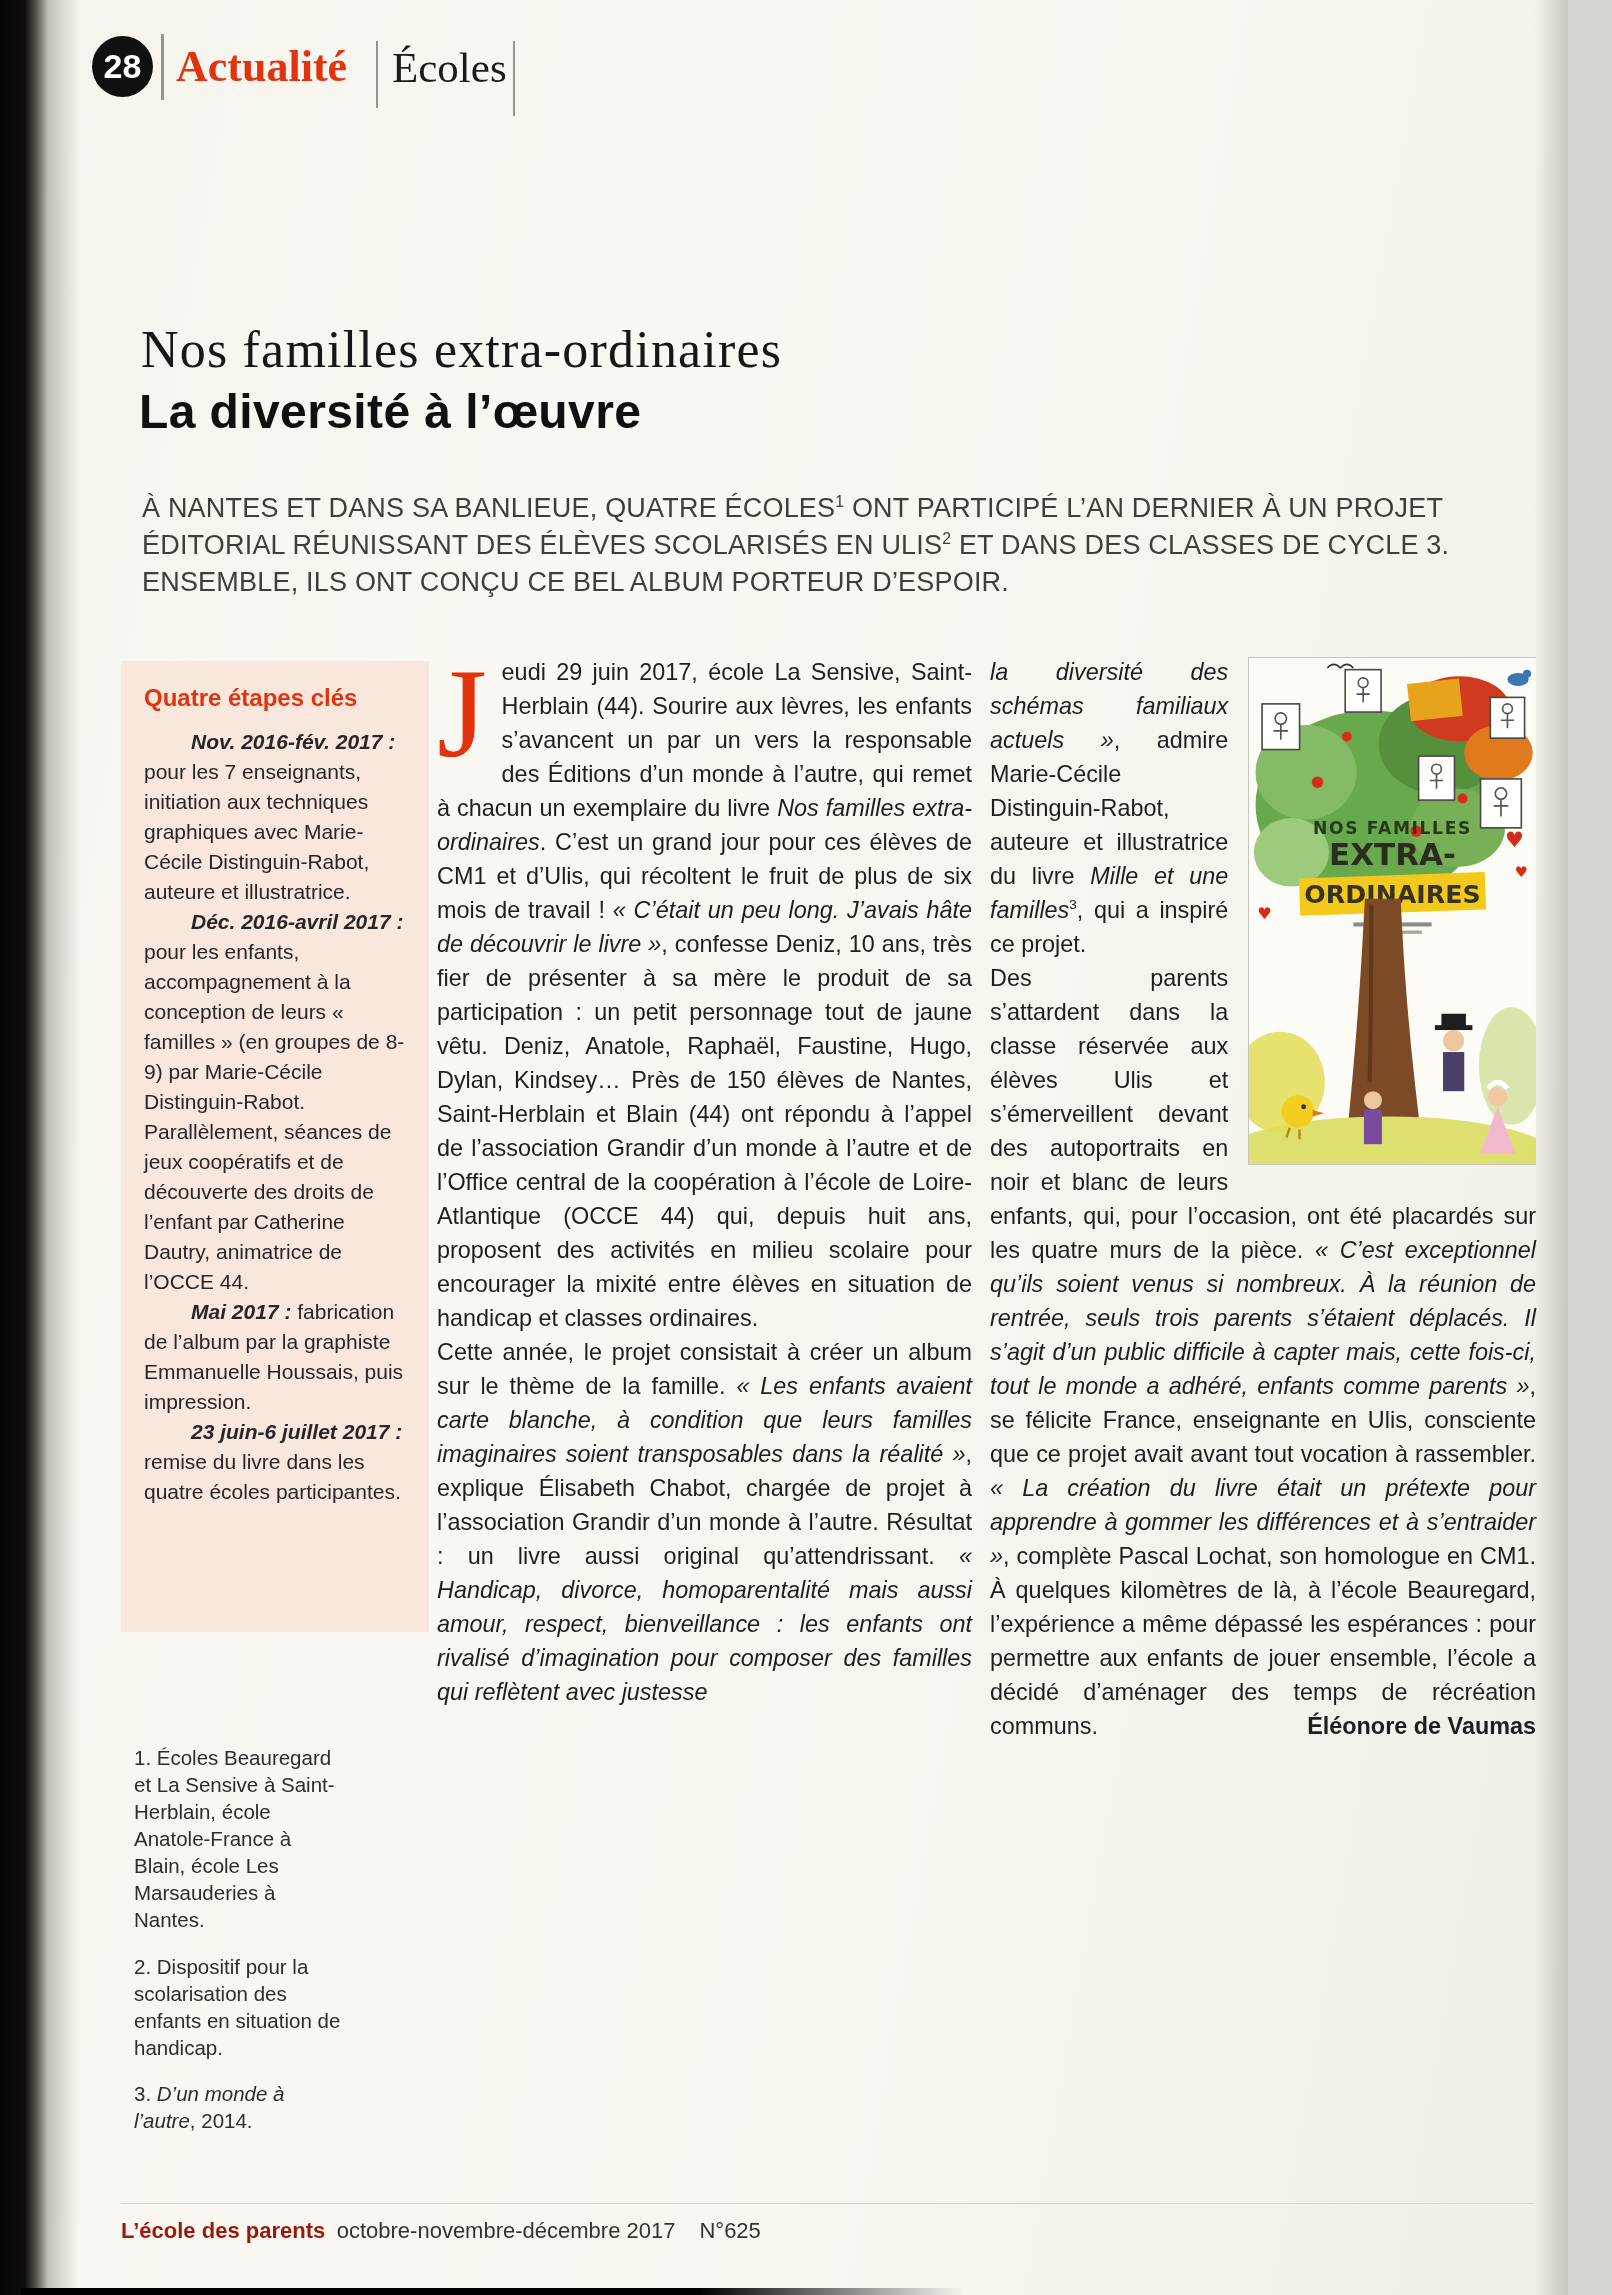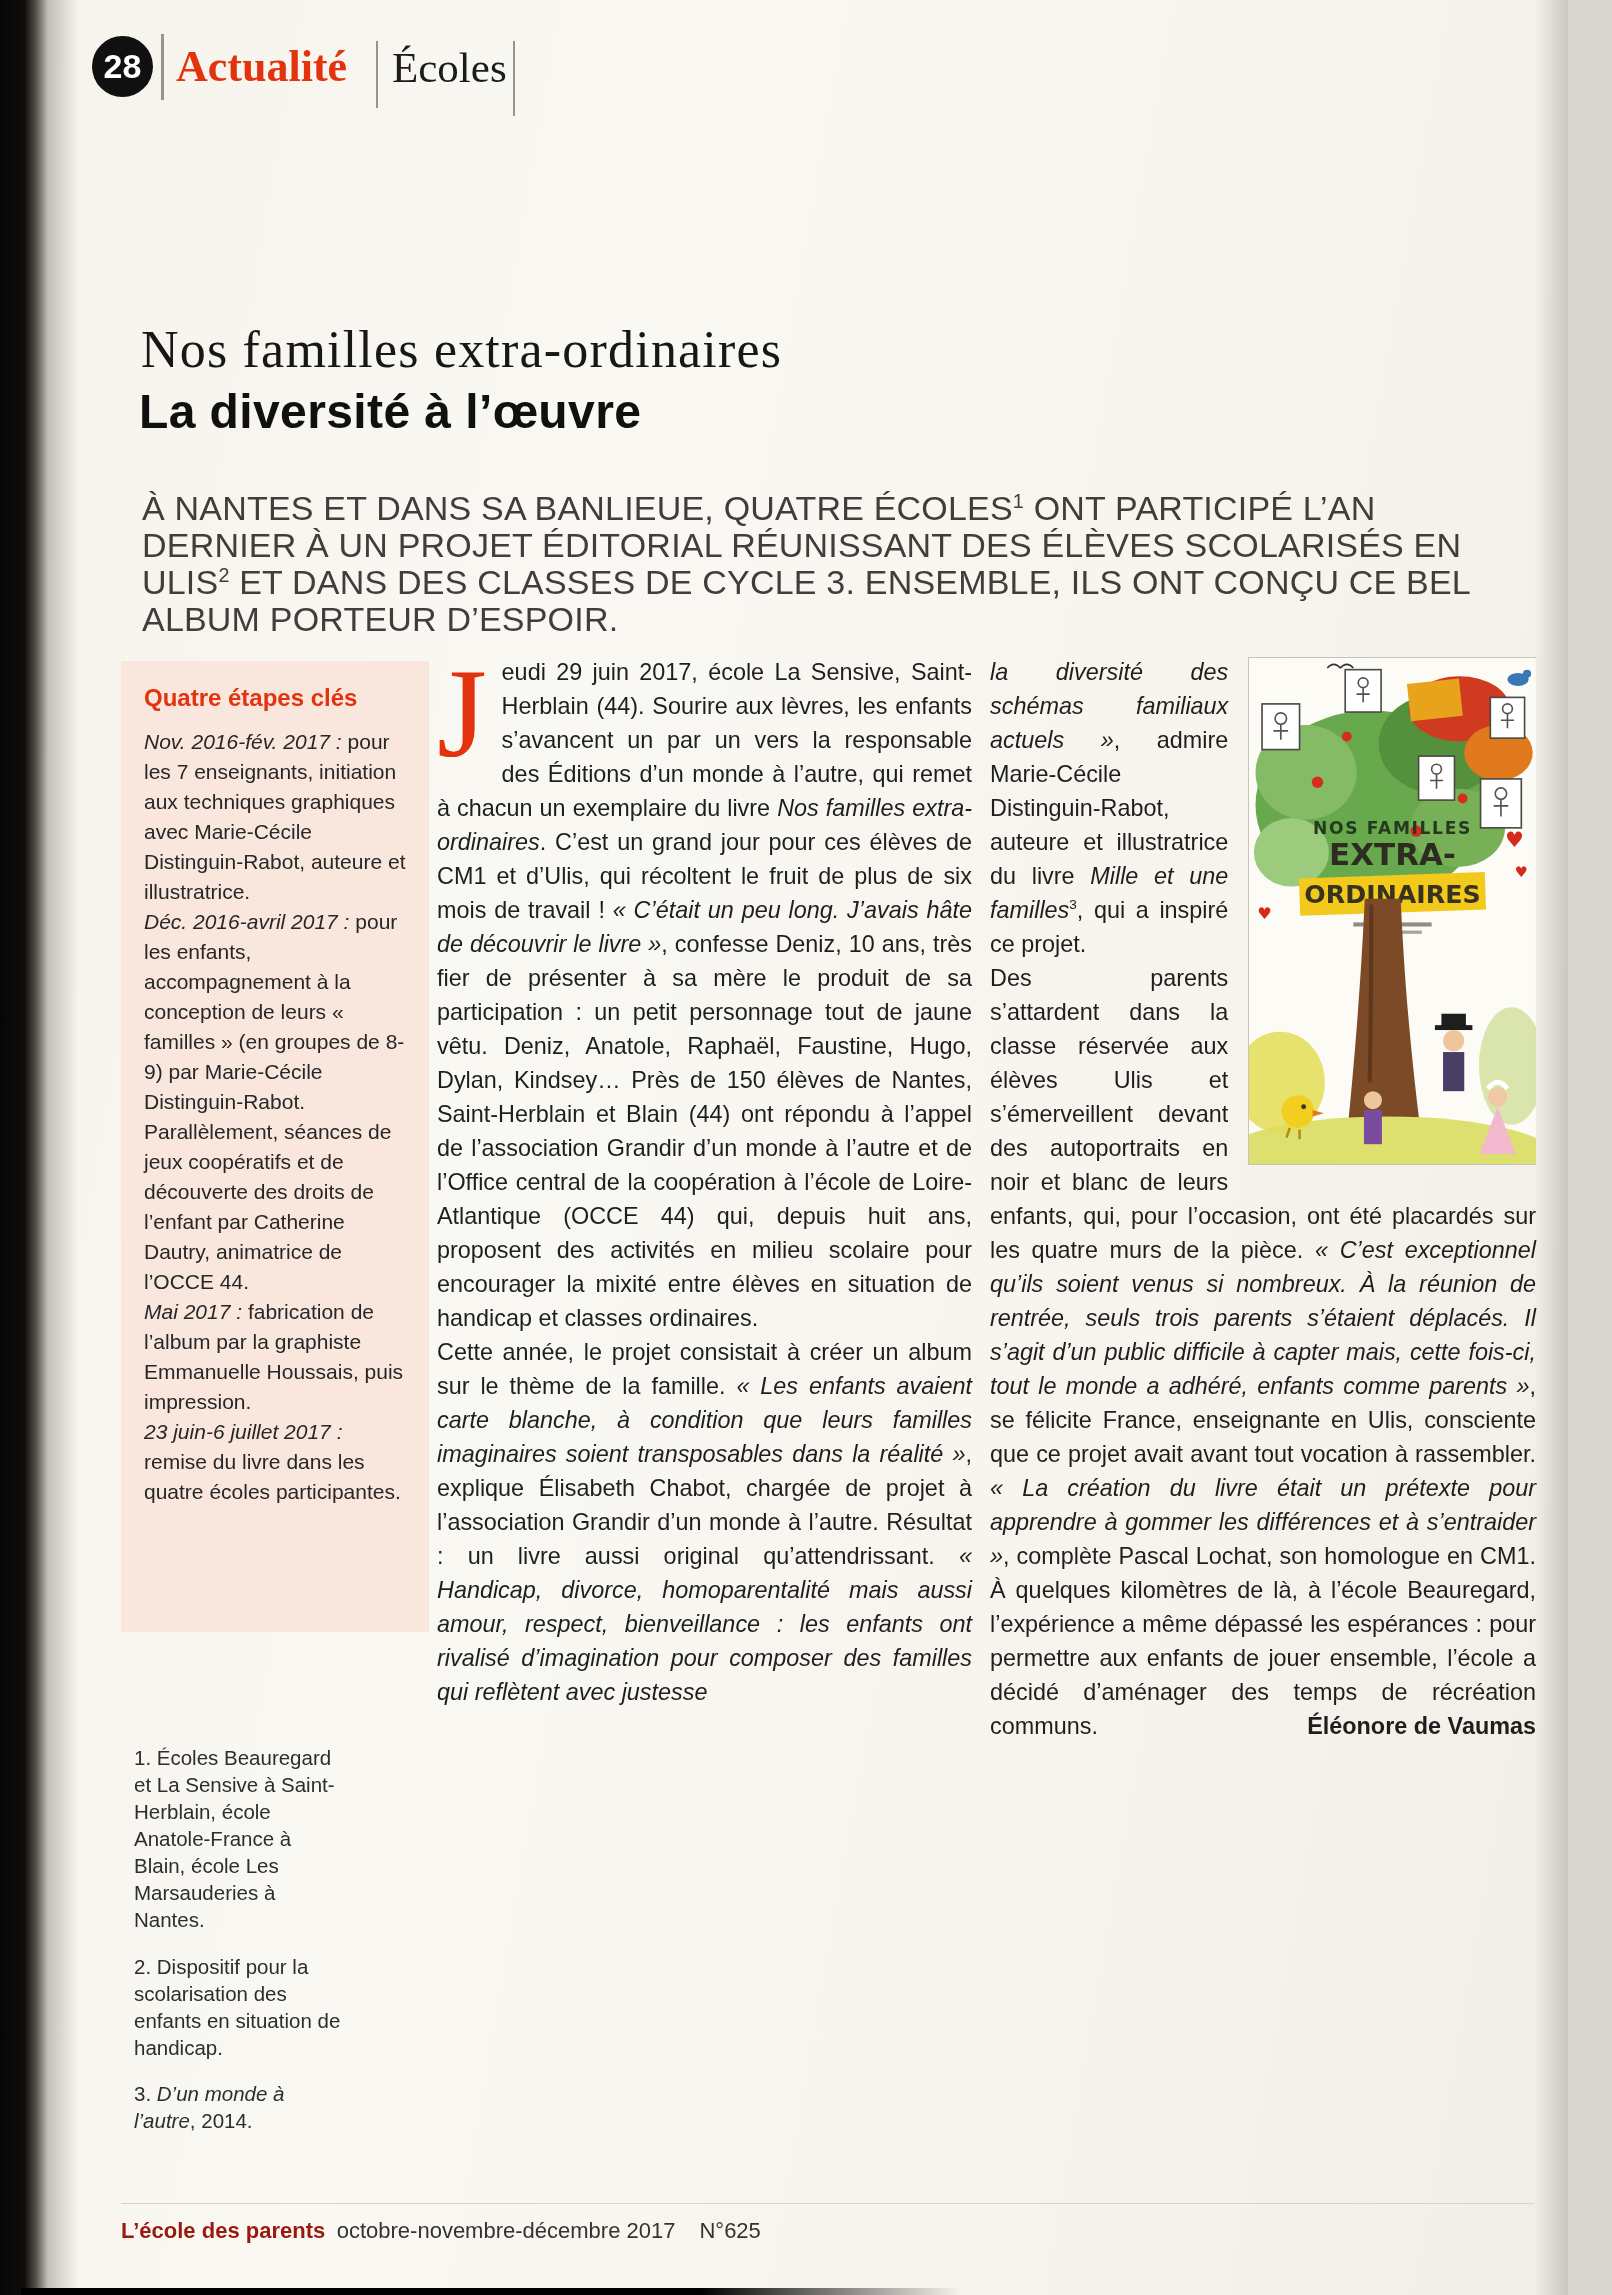--- a/index.html
+++ b/index.html
@@ -27,30 +27,30 @@
   .section-label { position:absolute; left:176px; top:41px; font-family:"Liberation Serif", serif;
     font-weight:bold; font-size:44px; color:#e2330e; }
   .subsection-label { position:absolute; left:392px; top:43px; font-family:"Liberation Serif", serif;
     font-size:43px; color:#1b1b1b; }
 
   
   .kicker { position:absolute; left:141px; top:320px; font-family:"Liberation Serif", serif;
     font-size:52px; color:#171717; letter-spacing:1.2px; }
   .title { position:absolute; left:139px; top:384px; font-size:48px; font-weight:bold;
     color:#101010; letter-spacing:0.4px; }
-  .standfirst { position:absolute; left:142px; top:490px; width:1344px; font-size:34px;
+  .standfirst { position:absolute; left:142px; top:490px; width:1344px; font-size:27px;
     line-height:37px; color:#3f3e3a; letter-spacing:0.2px; }
   sup { font-size:.58em; line-height:0; vertical-align:super; }
 
   
   .col1 { position:absolute; left:121px; top:661px; width:308px; }
   .keybox { background:#f9e6dc; padding:23px 21px 24.6px 23px; min-height:971px; }
   .keybox h3 { color:#e2330e; font-size:24px; margin-bottom:14.8px; font-weight:bold; }
   .entry { font-size:21px; line-height:30px; color:#272727; text-align:left; }
-  .entry .d { font-weight:normal; font-style:italic; }
+  .entry .d { font-weight:bold; font-style:italic;margin-left:47px; }
   .footnotes { position:absolute; left:134px; top:1744px; width:211px; font-size:20.5px;
     line-height:27px; color:#2d2d2d; }
   .fn { margin-bottom:19.7px; }
 
   
   .col2 { position:absolute; left:437px; top:655px; width:535px; font-size:23.4px;
     line-height:34px; color:#1e1e1e; text-align:justify; hyphens:auto; }
   .col2 p { margin:0; }
   .dropcap { float:left; font-family:"Liberation Serif", serif; font-size:128px; line-height:102px;
     color:#e2330e; margin:6.6px 14.8px 0 0; }

